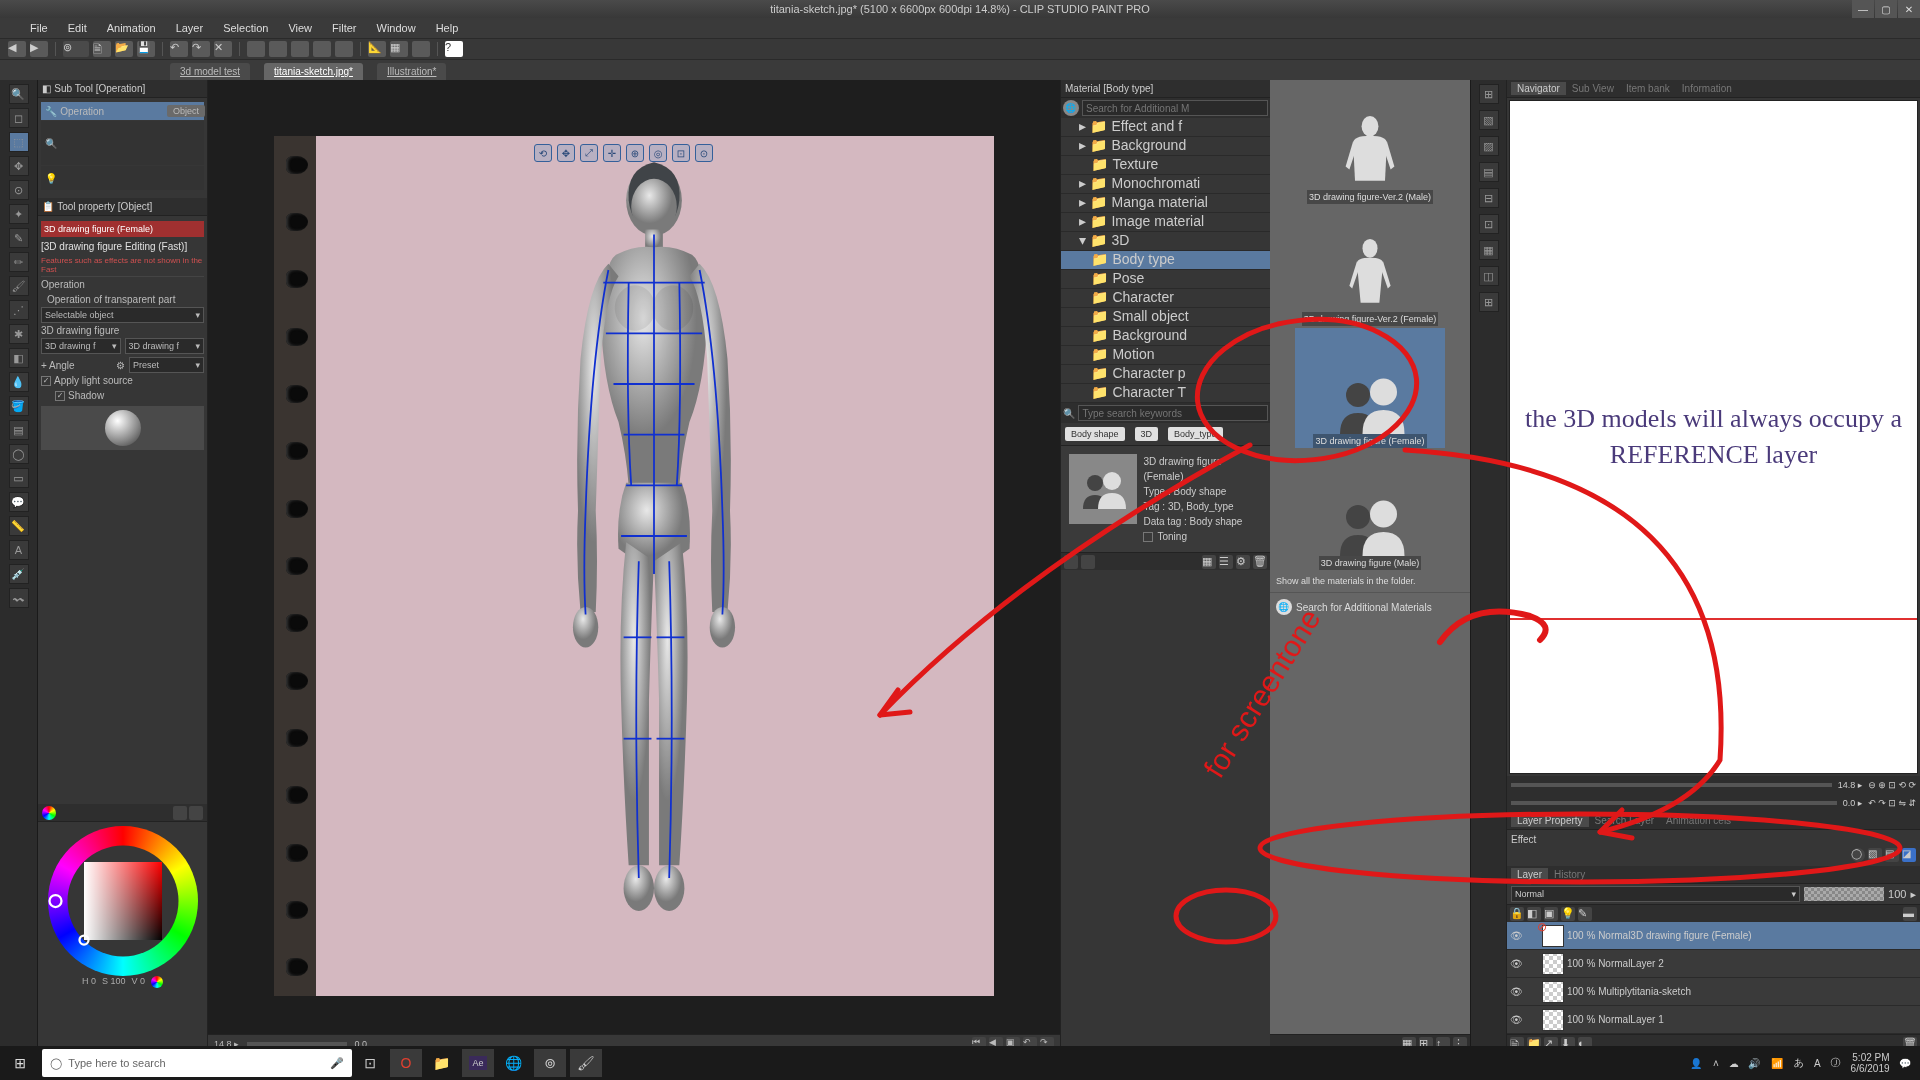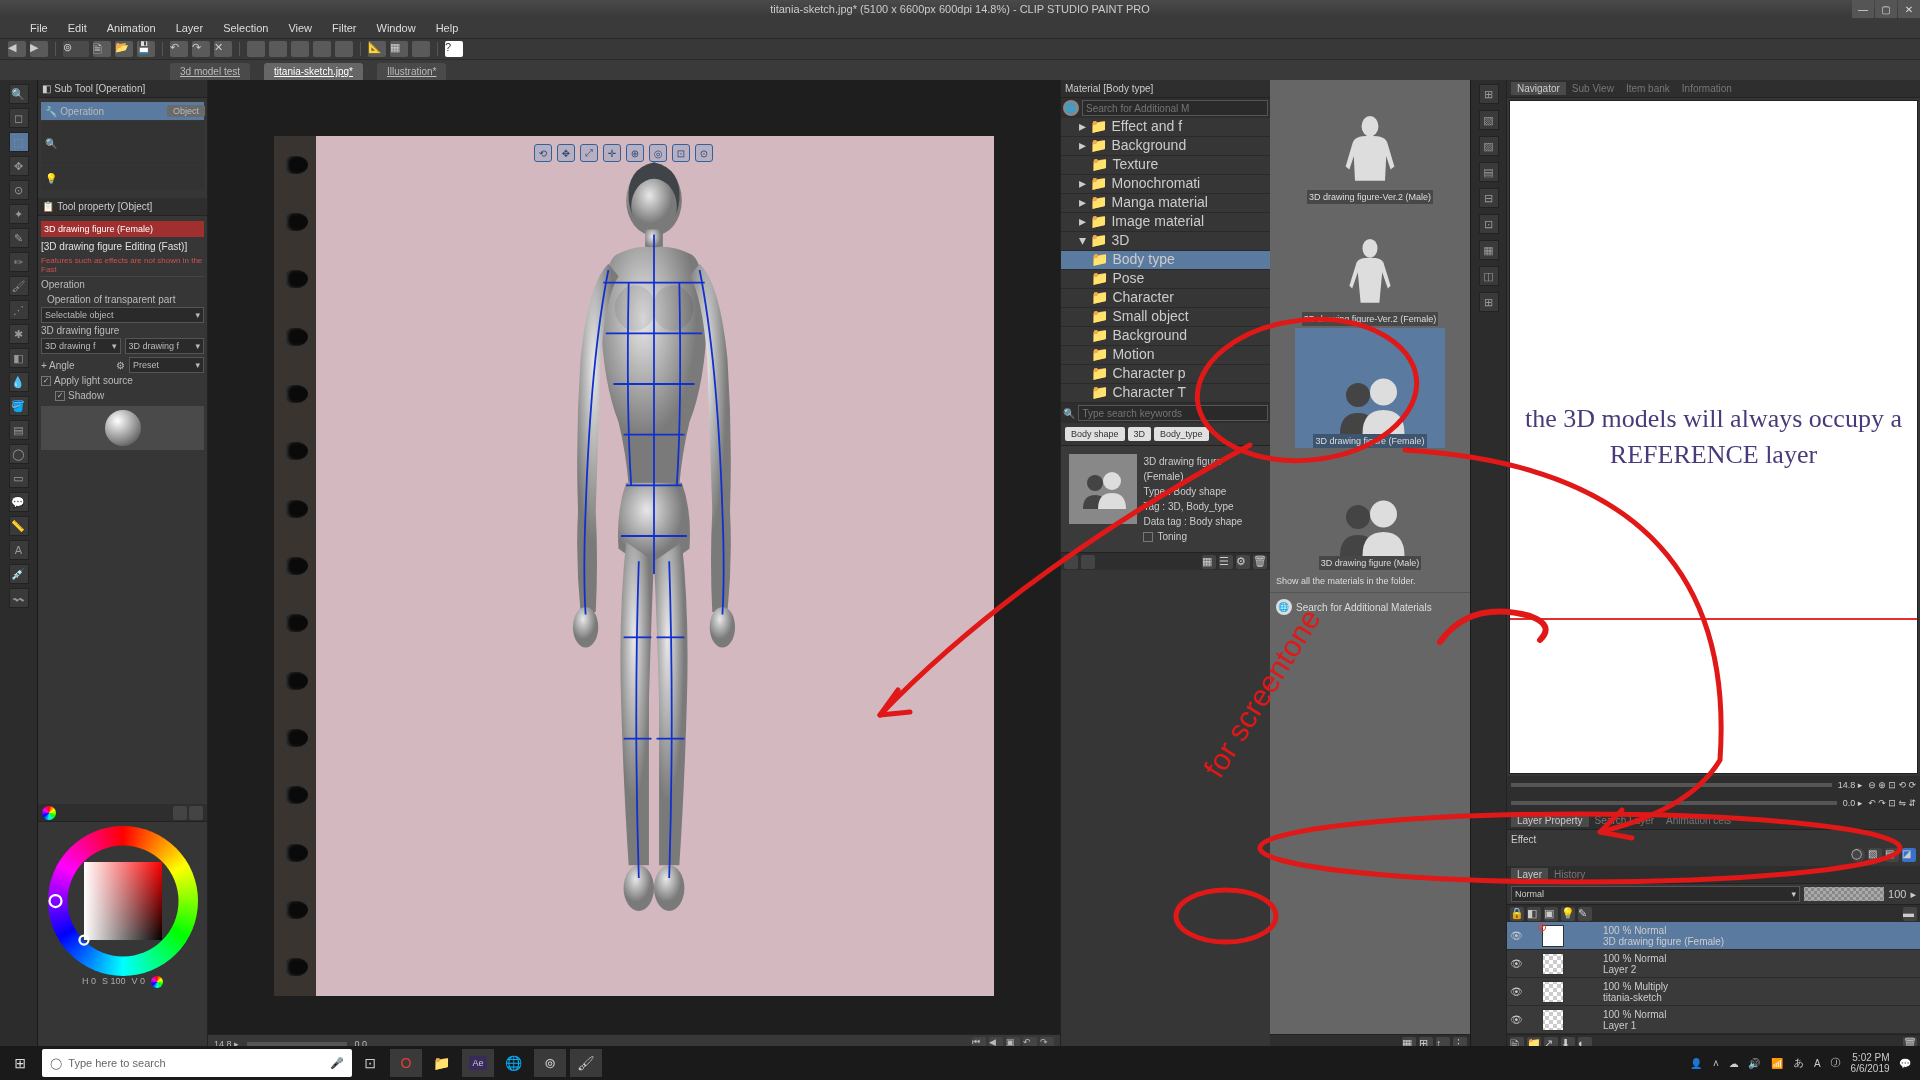--- a/index.html
+++ b/index.html
@@ -70,21 +70,21 @@
 .nav-preview { flex:1; background:#fff; position:relative; margin:2px; border:1px solid #222; display:flex; align-items:center; justify-content:center;}
 .nav-redline { position:absolute; left:0; right:0; height:2px; background:#e03030; top:77%;}
 .anno-text { font-family:Georgia,serif; font-size:26px; color:#4a3a7a; text-align:center; line-height:1.4; padding:10px;}
 .nav-ctrl-row { height:18px; background:#2e2e2e; display:flex; align-items:center; padding:0 4px; font-size:9px; color:#ccc; justify-content:space-between;}
 .layer-panel { display:flex; flex-direction:column;}
 .layer-row { height:28px; background:#3a3a3a; border-bottom:1px solid #2a2a2a; display:flex; align-items:center; padding:0 3px; gap:3px; font-size:10px;}
 .layer-row.sel { background:#5a7aa0; }
 .layer-eye { width:14px; font-size:10px;}
 .layer-thumb { width:22px; height:22px; background:#fff; border:1px solid #333; }
 .layer-thumb.chk { background:repeating-conic-gradient(#ccc 0% 25%, #fff 0% 50%) 50% / 8px 8px; }
-.layer-text { display:flex; flex-direction:column; line-height:1.1;margin-left:36px;}
+.layer-text { display:flex; line-height:1.1;}
 
 .statusbar { position:absolute; bottom:0; left:0; right:0; height:34px; background:#1a1a1a; display:flex; align-items:center; }
 .taskbar { height:34px; background:#1a1a1a; display:flex; align-items:center; width:100%;}
 .start-btn { width:40px; height:34px; display:flex; align-items:center; justify-content:center; font-size:14px; color:#ddd;}
 .search-box { width:310px; height:28px; background:#fff; border-radius:2px; display:flex; align-items:center; padding:0 8px; color:#666; margin-left:2px;}
 .task-icon { width:32px; height:28px; display:flex; align-items:center; justify-content:center; margin:0 2px; font-size:14px; color:#ccc;}
 .tray { margin-left:auto; display:flex; align-items:center; gap:10px; padding:0 8px; font-size:10px; color:#ccc;}
 .tray-time { display:flex; flex-direction:column; align-items:flex-end; line-height:1.1;}
 
 .red-annotate { position:fixed; pointer-events:none; z-index:50;}
@@ -394,21 +394,21 @@
         <div class="tree-row" style="padding-left: 30px;"><span>📁</span> Small object</div>
         <div class="tree-row" style="padding-left: 30px;"><span>📁</span> Background</div>
         <div class="tree-row" style="padding-left: 30px;"><span>📁</span> Motion</div>
         <div class="tree-row" style="padding-left: 30px;"><span>📁</span> Character p</div>
         <div class="tree-row" style="padding-left: 30px;"><span>📁</span> Character T</div>
       </div>
     <div class="search-row">
       <span style="font-size:10px;margin-right:3px">🔍</span>
       <input class="search-inp" placeholder="Type search keywords" style="">
     </div>
-    <div style="padding:4px;display:flex;gap:3px;flex-wrap:wrap">
+    <div style="padding:4px;display:flex;gap:10px;flex-wrap:wrap">
       <span class="tag-btn">Body shape</span>
       <span class="tag-btn">3D</span>
       <span class="tag-btn">Body_type</span>
     </div>
     <div class="mat-info">
       <div class="mat-thumb-lg">
         <svg width="50" height="40" viewBox="0 0 50 40">
             <circle cx="17" cy="14" r="8" fill="#444"></circle>
             <path d="M5 40 Q5 26 17 26 Q29 26 29 40" fill="#444"></path>
             <circle cx="34" cy="12" r="9" fill="#ddd"></circle>

